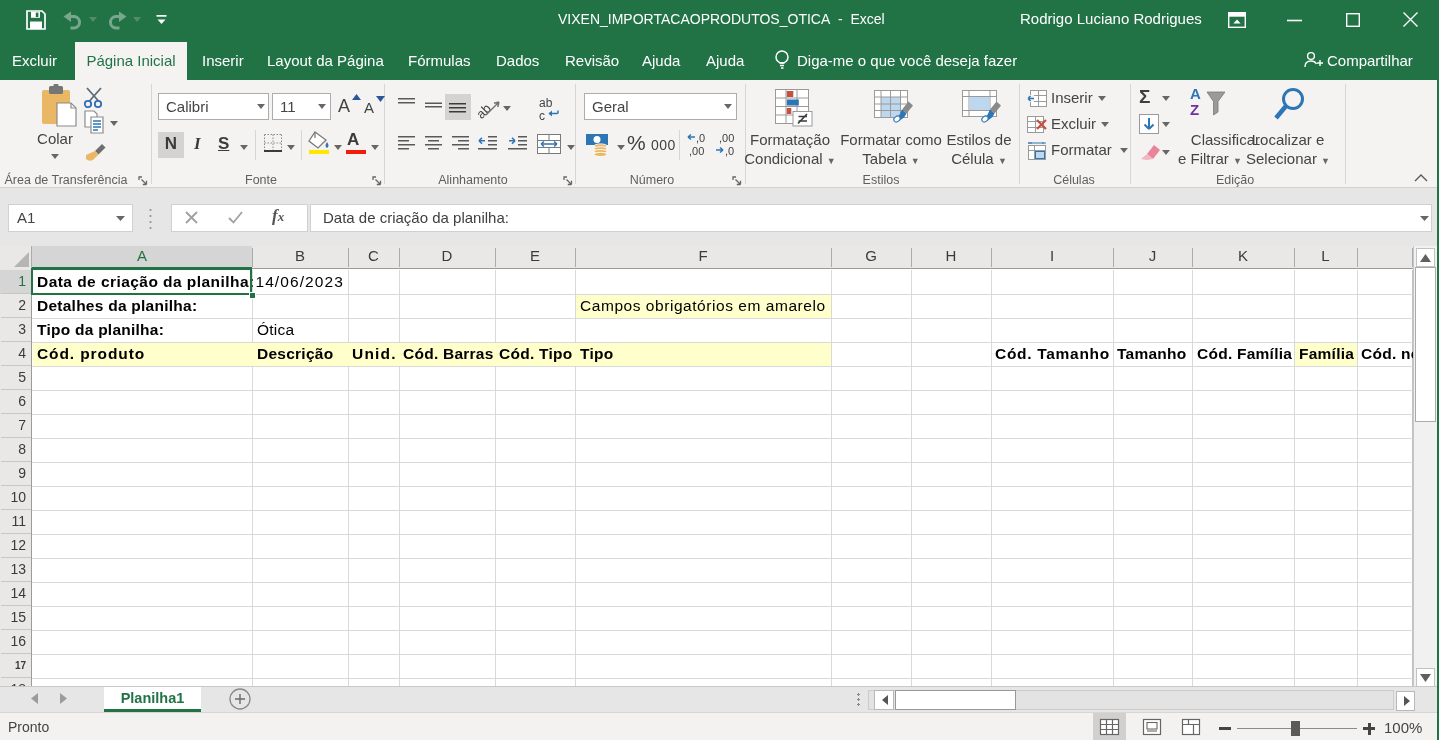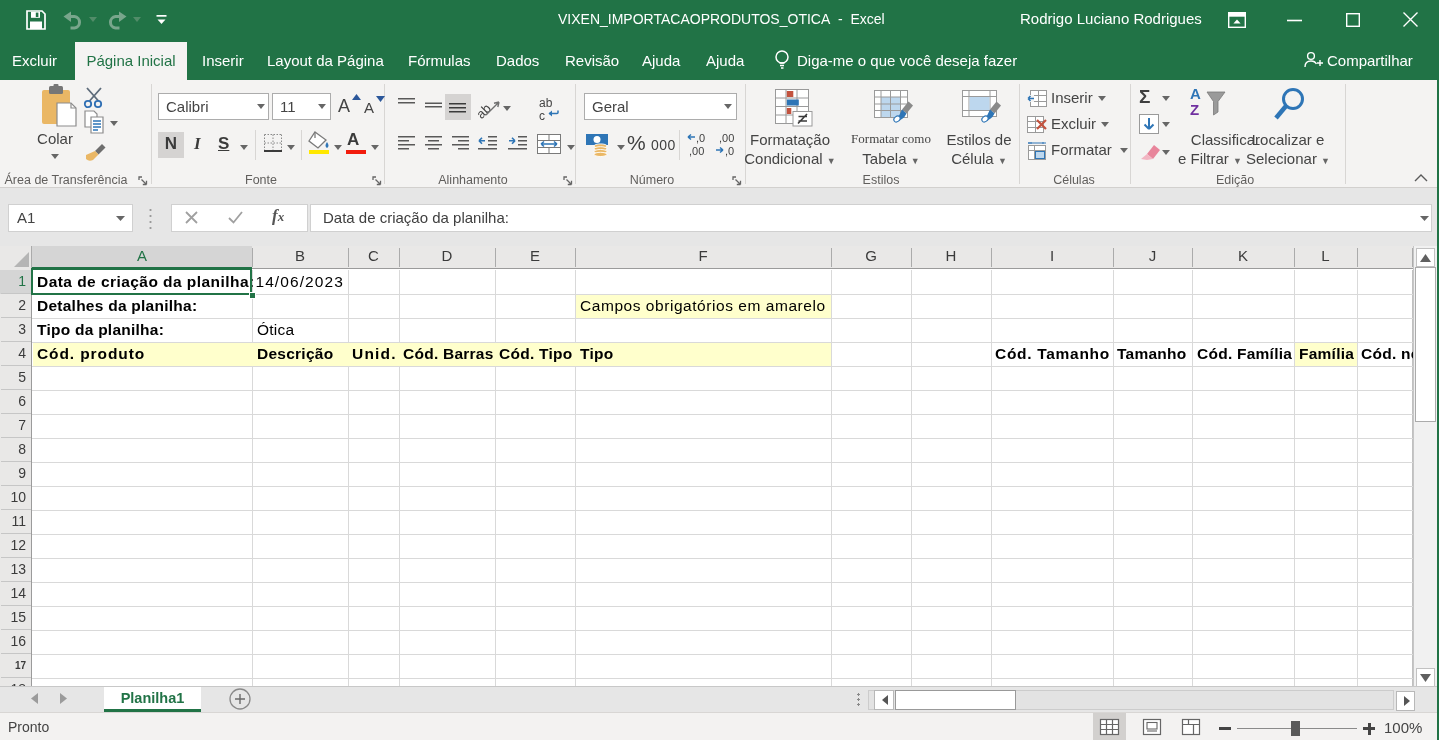--- a/index.html
+++ b/index.html
@@ -286,21 +286,21 @@
 <div class="tx" style="left:740px;top:131px;width:100px;text-align:center;font-size:15px;color:#444;">Formatação</div>
 <div class="tx" style="left:740px;top:150px;width:100px;text-align:center;font-size:15px;color:#444;">Condicional <span style="font-size:9px;color:#666;">▼</span></div>
 <svg style="left:874px;top:90px;" width="42" height="38" viewBox="0 0 42 38">
 <rect x="0.5" y="0.5" width="33" height="27" fill="#fff" stroke="#9a9a9a"></rect>
 <rect x="7" y="7" width="20" height="20" fill="#bdd7ee"></rect>
 <path d="M0.5 7 h33 M0.5 14 h33 M0.5 20.5 h33 M7 0.5 v27 M16.5 0.5 v27 M26.5 0.5 v27" stroke="#9a9a9a"></path>
 <path d="M28 19.5 L34.5 11.5 L39 15.5 L32.5 23.5 z" fill="#8a8a8a"></path>
 <path d="M28 19.5 L32.5 23.5 Q29.5 30.5 20.5 31.5 Q25.5 26.5 28 19.5" fill="#2e75b6"></path>
 <ellipse cx="23" cy="29" rx="3.4" ry="2.6" fill="#fff" stroke="#2e75b6" stroke-width="1.1" transform="rotate(-35 23 29)"></ellipse>
 </svg>
-<div class="tx" style="left:835px;top:131px;width:112px;text-align:center;font-size:13px;color:#444;font-family:Liberation Serif, serif;">Formatar como</div>
+<div class="tx" style="left:835px;top:131px;width:112px;text-align:center;font-size:15px;color:#444;">Formatar como</div>
 <div class="tx" style="left:835px;top:150px;width:112px;text-align:center;font-size:15px;color:#444;">Tabela <span style="font-size:9px;color:#666;">▼</span></div>
 <svg style="left:962px;top:90px;" width="42" height="38" viewBox="0 0 42 38">
 <rect x="0.5" y="0.5" width="34" height="26" fill="#fff" stroke="#9a9a9a"></rect>
 <path d="M0.5 6.5 h34 M0.5 20.5 h34 M7 0.5 v26 M28 0.5 v26" stroke="#9a9a9a"></path>
 <rect x="7.5" y="7" width="20" height="13" fill="#bdd7ee"></rect>
 <path d="M28 19.5 L34.5 11.5 L39 15.5 L32.5 23.5 z" fill="#8a8a8a"></path>
 <path d="M28 19.5 L32.5 23.5 Q29.5 30.5 20.5 31.5 Q25.5 26.5 28 19.5" fill="#2e75b6"></path>
 <ellipse cx="23" cy="29" rx="3.4" ry="2.6" fill="#fff" stroke="#2e75b6" stroke-width="1.1" transform="rotate(-35 23 29)"></ellipse>
 </svg>
 <div class="tx" style="left:929px;top:131px;width:100px;text-align:center;font-size:15px;color:#444;">Estilos de</div>

